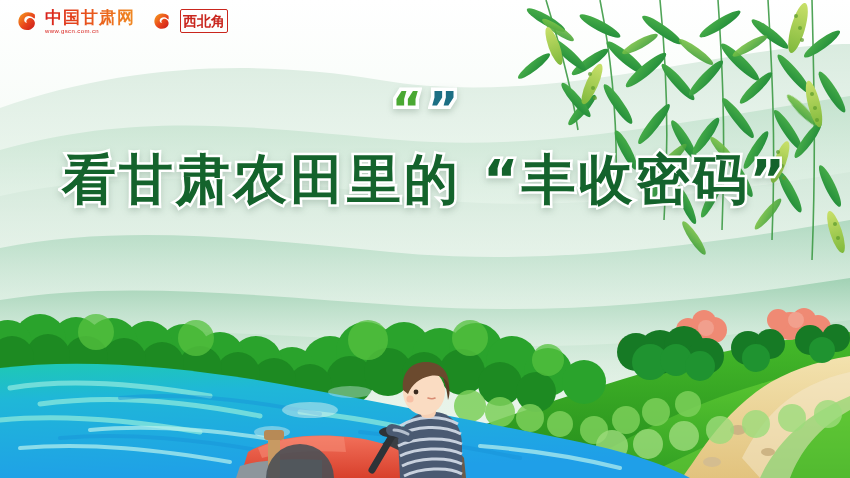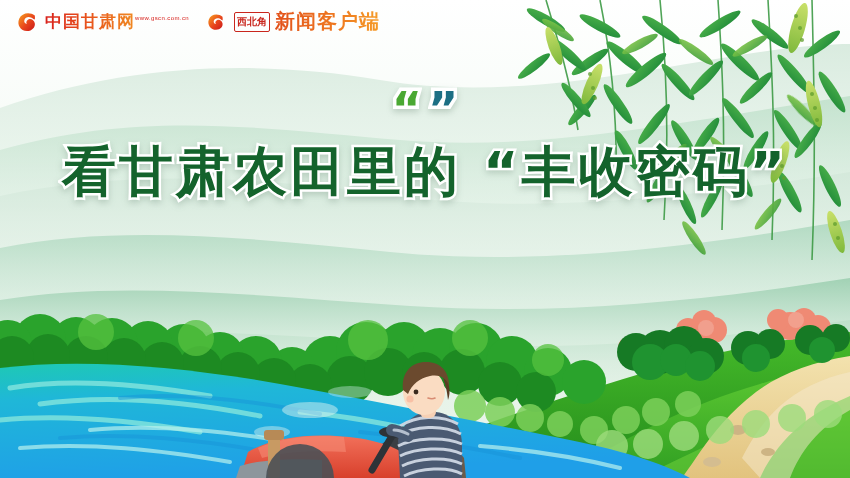--- a/index.html
+++ b/index.html
@@ -10,30 +10,30 @@
     background:linear-gradient(180deg,#ffffff 0%,#f5fbf6 28%,#eaf5ec 52%,#e8f4ea 70%,#ffffff 100%);
   }
 
   
   .bg-layer{position:absolute;left:0;top:0;width:850px;height:478px;}
 
   
   .logo-bar{position:absolute;left:14px;top:8px;display:flex;align-items:center;gap:14px;z-index:40;}
   .logo-unit{display:flex;align-items:center;gap:5px;}
   .logo-mark{width:26px;height:26px;flex:0 0 auto;}
-  .logo-txt{display:flex;flex-direction:row;line-height:1;}
+  .logo-txt{display:flex;flex-direction:column;line-height:1;}
   .cn-name{
     font-size:17px;font-weight:700;letter-spacing:1px;
     background:linear-gradient(90deg,#d8201b 0%,#e8541c 48%,#f08a22 100%);
     -webkit-background-clip:text;background-clip:text;color:transparent;
     font-family:"DejaVu Sans","Liberation Sans",sans-serif;
   }
   .cn-url{font-size:6px;color:#d8201b;letter-spacing:.4px;margin-top:2px;font-family:"Liberation Sans",sans-serif;}
   .sq-mark{
-    display:inline-block;font-size:10px;color:#c9261d;font-weight:700;
+    display:inline-block;font-size:14px;color:#c9261d;font-weight:700;
     border:1px solid #c9261d;border-radius:2px;padding:4px 2px;line-height:1;letter-spacing:0px;text-align:right;
   }
   .app-name{
     font-size:20px;font-weight:700;letter-spacing:1px;
     background:linear-gradient(90deg,#e2511b 0%,#ef7a20 60%,#f59b28 100%);
     -webkit-background-clip:text;background-clip:text;color:transparent;
     font-family:"DejaVu Sans","Liberation Sans",sans-serif;
   }
 
   
@@ -58,21 +58,21 @@
   }
   .title-shadow{
     position:absolute;left:0;top:0;width:100%;height:100%;
     font-size:78px;font-weight:900;line-height:.98;letter-spacing:2px;
     color:transparent;-webkit-text-stroke:9px #ffffff;z-index:-1;
     filter:drop-shadow(0 4px 4px rgba(80,110,90,.3));
   }
   .title-stack{position:relative;display:inline-block;}
 
   .sub-title{
-    margin-top:4px;font-size:54px;font-weight:700;letter-spacing:3px;
+    margin-top:12px;font-size:54px;font-weight:700;letter-spacing:3px;
     color:#14632c;font-family:"DejaVu Sans","Liberation Sans",sans-serif;
     -webkit-text-stroke:5px #ffffff;paint-order:stroke fill;
     filter:drop-shadow(0 3px 3px rgba(80,110,90,.25));
     white-space:nowrap;
   }
 
   
   .scene{position:absolute;left:0;top:0;width:850px;height:478px;z-index:20;pointer-events:none;}
   .willow{position:absolute;right:0;top:0;width:400px;height:330px;z-index:30;pointer-events:none;}
 </style>
@@ -455,21 +455,20 @@
         <span class="cn-name">中国甘肃网</span>
         <span class="cn-url">www.gscn.com.cn</span>
       </div>
     </div>
 
     <div class="logo-unit">
       <svg class="logo-mark" viewBox="0 0 40 40">
         <path d="M30,12 C23,6 12,8 9,16 C6,24 12,32 20,32 C27,32 31,27 30,22 C29,18 25,15.5 21.5,17.2 C19,18.4 18.2,21.4 20,23 C17.5,23 15.8,20.5 16.6,18 C17.6,14.6 22,13 25.4,14.8 C29.4,16.8 31,21 30,12 Z" fill="url(#flameA)"></path>
       </svg>
       <span class="sq-mark">西北角</span>
-      <span class="app-name">新闻客户端</span>
     </div>
 
   </div>
 
   <div class="title-wrap">
     <div class="main-title">
       <span class="quote quote-open">“</span>
       <span class="quote quote-close">”</span>
     </div>
     <div class="sub-title">看甘肃农田里的 “丰收密码”</div>

